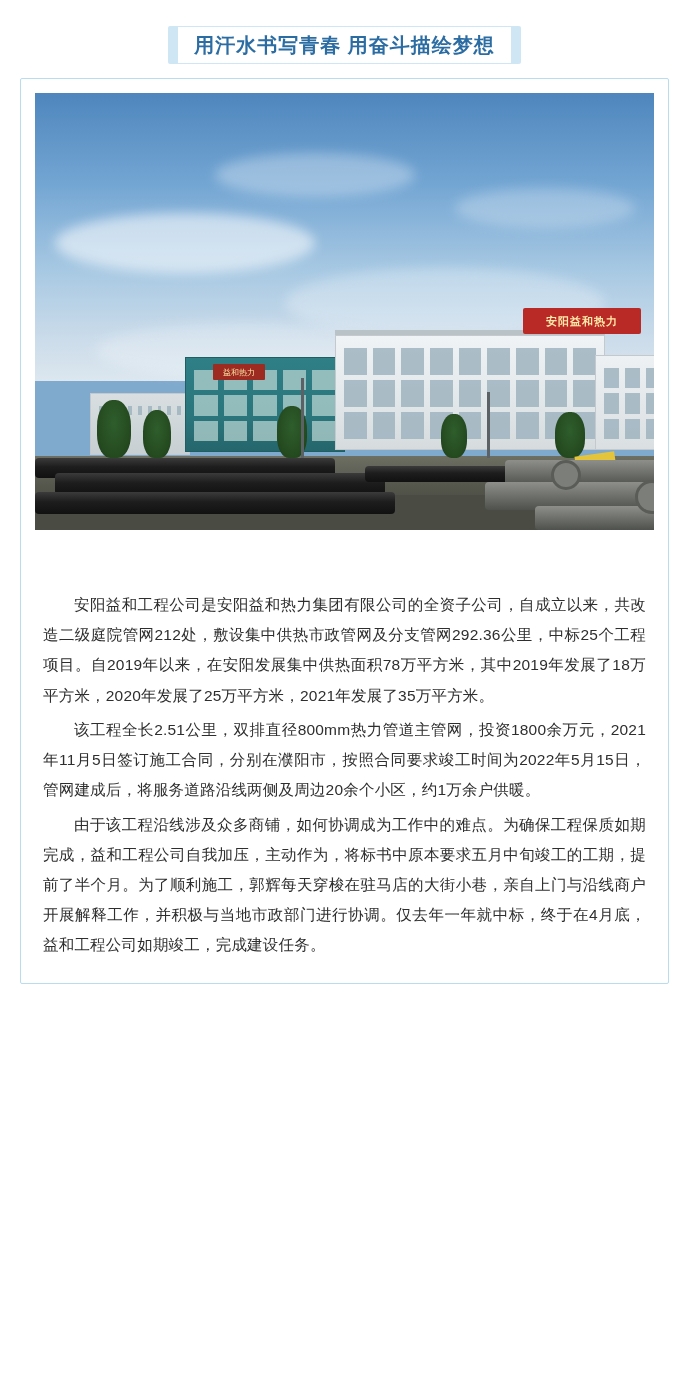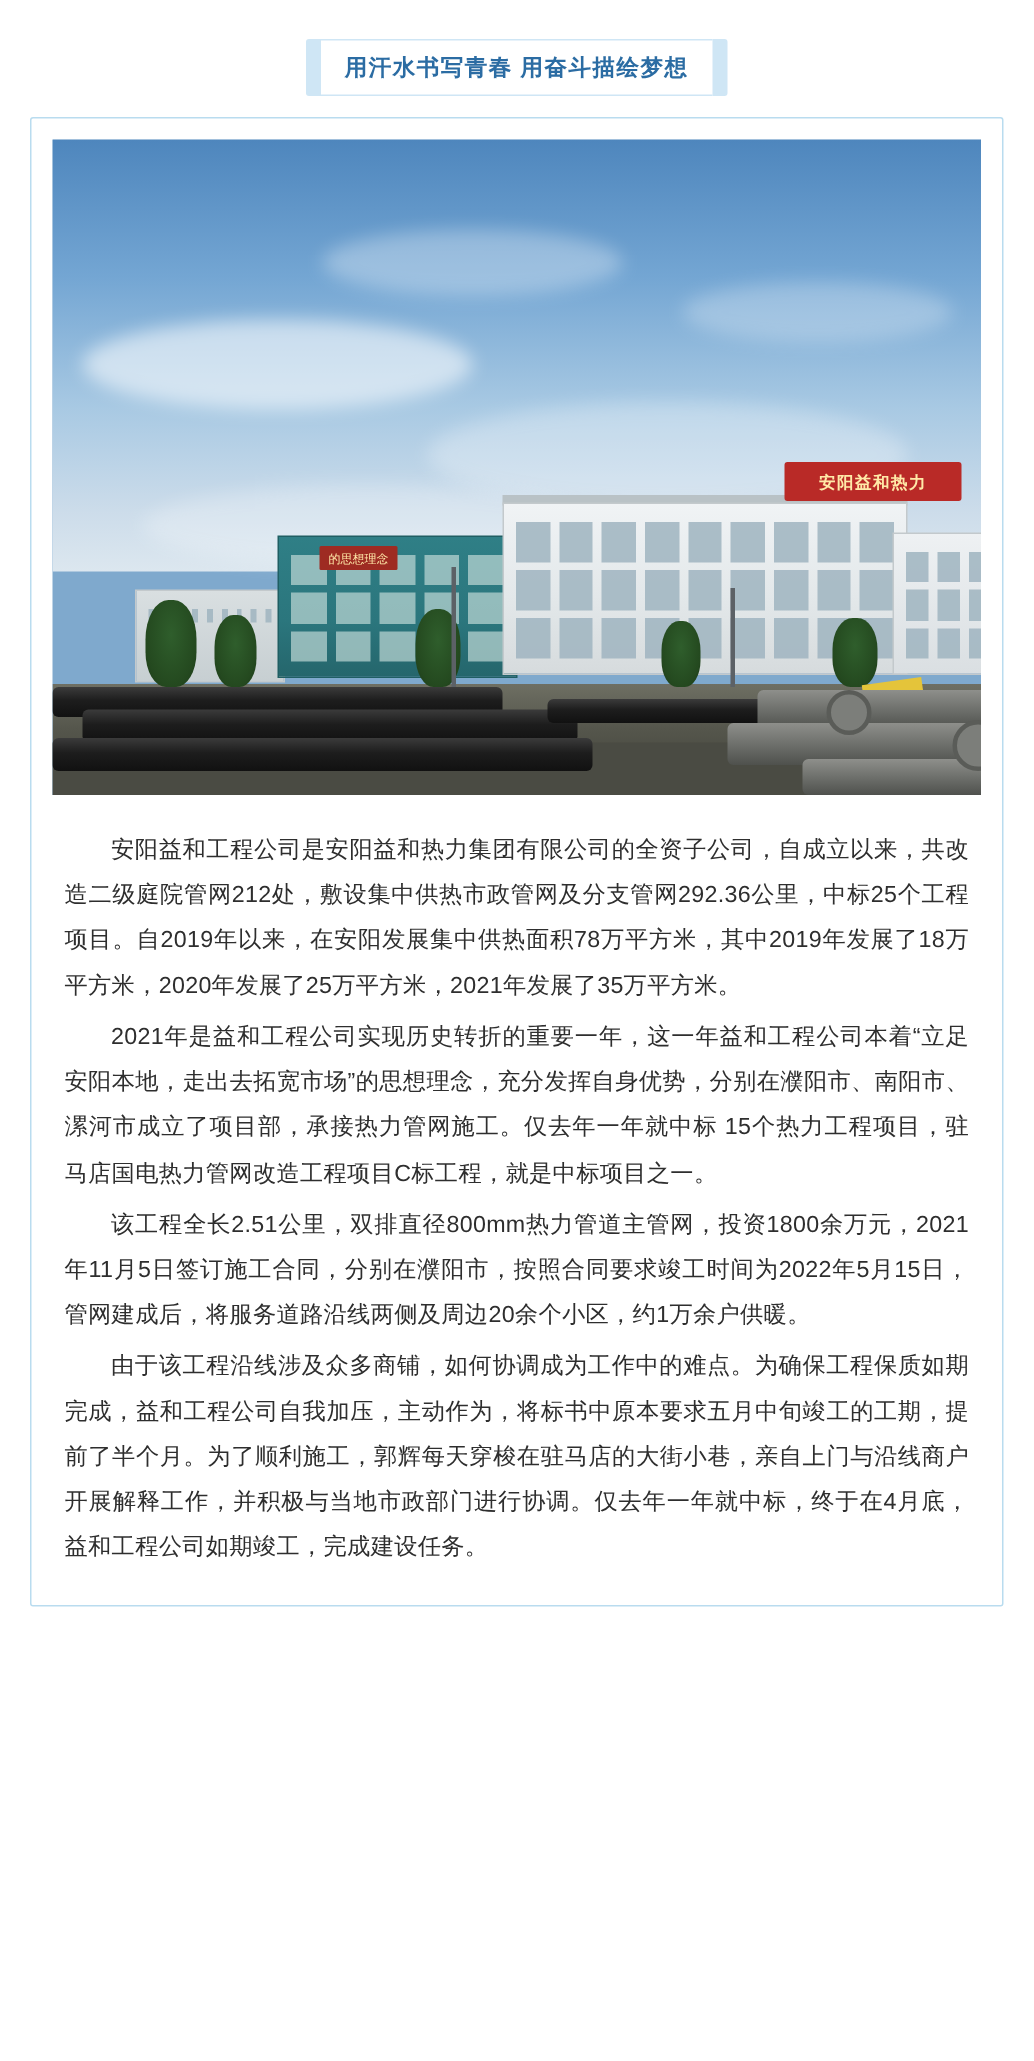--- a/index.html
+++ b/index.html
@@ -48,21 +48,21 @@
   }
   .header-title {
     display: flex;
     align-items: center;
     justify-content: center;
     padding: 0 16px;
     background: #ffffff;
     border-top: 1px solid #cfe6f5;
     border-bottom: 1px solid #cfe6f5;
     color: #2b6ca3;
-    font-size: 15px;
+    font-size: 20px;
     font-weight: bold;
     letter-spacing: 1px;
     white-space: nowrap;
   }
 
   
   .card {
     margin: 0 20px 24px 20px;
     border: 1px solid #b9dcef;
     border-radius: 2px;
@@ -231,20 +231,21 @@
   .yellow-bar {
     position: absolute;
     left: 540px; bottom: 66px; width: 40px; height: 10px;
     background: #e4c43a;
     transform: rotate(-8deg);
   }
 
   
   .article {
     padding: 22px 8px 0 8px;
+    margin-top: 38px;
   }
   .article p {
     margin: 0 0 4px 0;
     font-size: 15.5px;
     line-height: 1.95;
     color: #2e2e2e;
     text-align: justify;
     text-indent: 2em;
     letter-spacing: .2px;
   }
@@ -301,21 +302,21 @@
             <span class="win"></span>
             <span class="win"></span>
             <span class="win"></span>
           <span class="win"></span>
             <span class="win"></span>
             <span class="win"></span>
             <span class="win"></span>
             <span class="win"></span>
         </div>
       </div>
-      <div class="gate-sign">的思想理念</div>
+      <div class="gate-sign">益和热力</div>
 
       <div class="bld-main-roof"></div>
       <div class="bld bld-main">
         <div class="win-grid">
           <span class="win"></span>
             <span class="win"></span>
             <span class="win"></span>
             <span class="win"></span>
             <span class="win"></span>
             <span class="win"></span>
@@ -374,19 +375,18 @@
       <div class="yellow-bar"></div>
       <div class="pipe pipe-grey pg1"></div>
       <div class="pipe pipe-grey pg2"></div>
       <div class="pipe pipe-grey pg3"></div>
       <div class="pipe-end pe1"></div>
       <div class="pipe-end pe2"></div>
     </div>
 
     <div class="article">
       <p>安阳益和工程公司是安阳益和热力集团有限公司的全资子公司，自成立以来，共改造二级庭院管网212处，敷设集中供热市政管网及分支管网292.36公里，中标25个工程项目。自2019年以来，在安阳发展集中供热面积78万平方米，其中2019年发展了18万平方米，2020年发展了25万平方米，2021年发展了35万平方米。</p>
-      <p>2021年是益和工程公司实现历史转折的重要一年，这一年益和工程公司本着“立足安阳本地，走出去拓宽市场”的思想理念，充分发挥自身优势，分别在濮阳市、南阳市、漯河市成立了项目部，承接热力管网施工。仅去年一年就中标 15个热力工程项目，驻马店国电热力管网改造工程项目C标工程，就是中标项目之一。</p>
       <p>该工程全长2.51公里，双排直径800mm热力管道主管网，投资1800余万元，2021年11月5日签订施工合同，分别在濮阳市，按照合同要求竣工时间为2022年5月15日，管网建成后，将服务道路沿线两侧及周边20余个小区，约1万余户供暖。</p>
       <p>由于该工程沿线涉及众多商铺，如何协调成为工作中的难点。为确保工程保质如期完成，益和工程公司自我加压，主动作为，将标书中原本要求五月中旬竣工的工期，提前了半个月。为了顺利施工，郭辉每天穿梭在驻马店的大街小巷，亲自上门与沿线商户开展解释工作，并积极与当地市政部门进行协调。仅去年一年就中标，终于在4月底，益和工程公司如期竣工，完成建设任务。</p>
     </div>
 
   </div>
 </div>
 
 </body></html>

